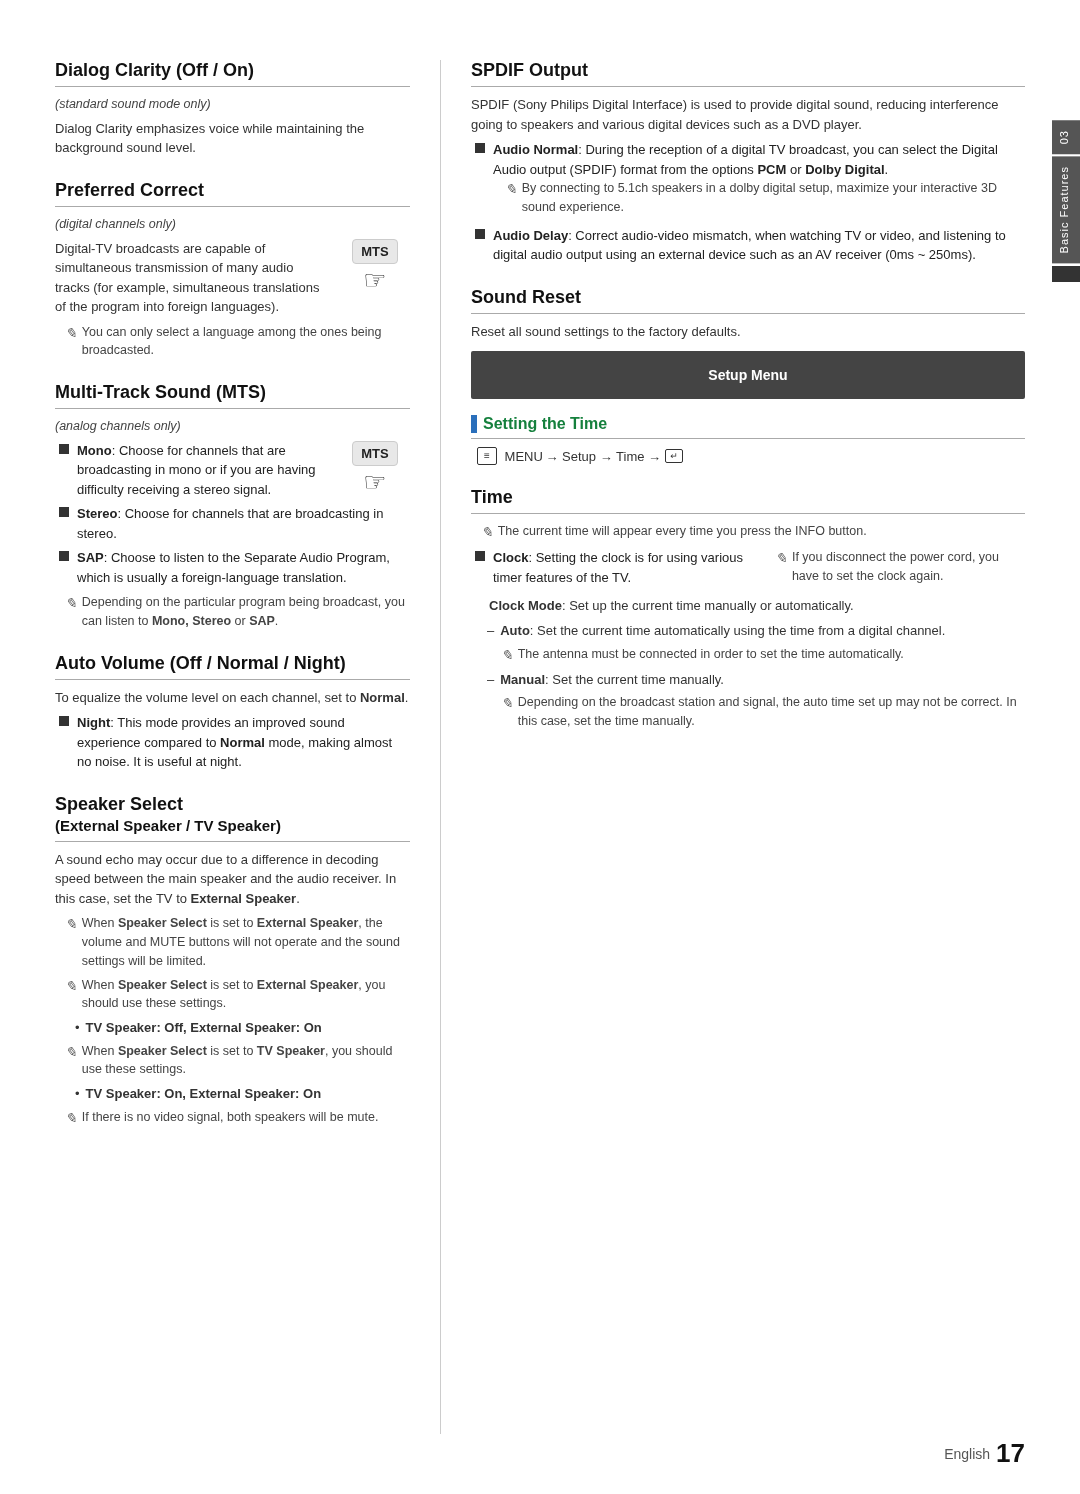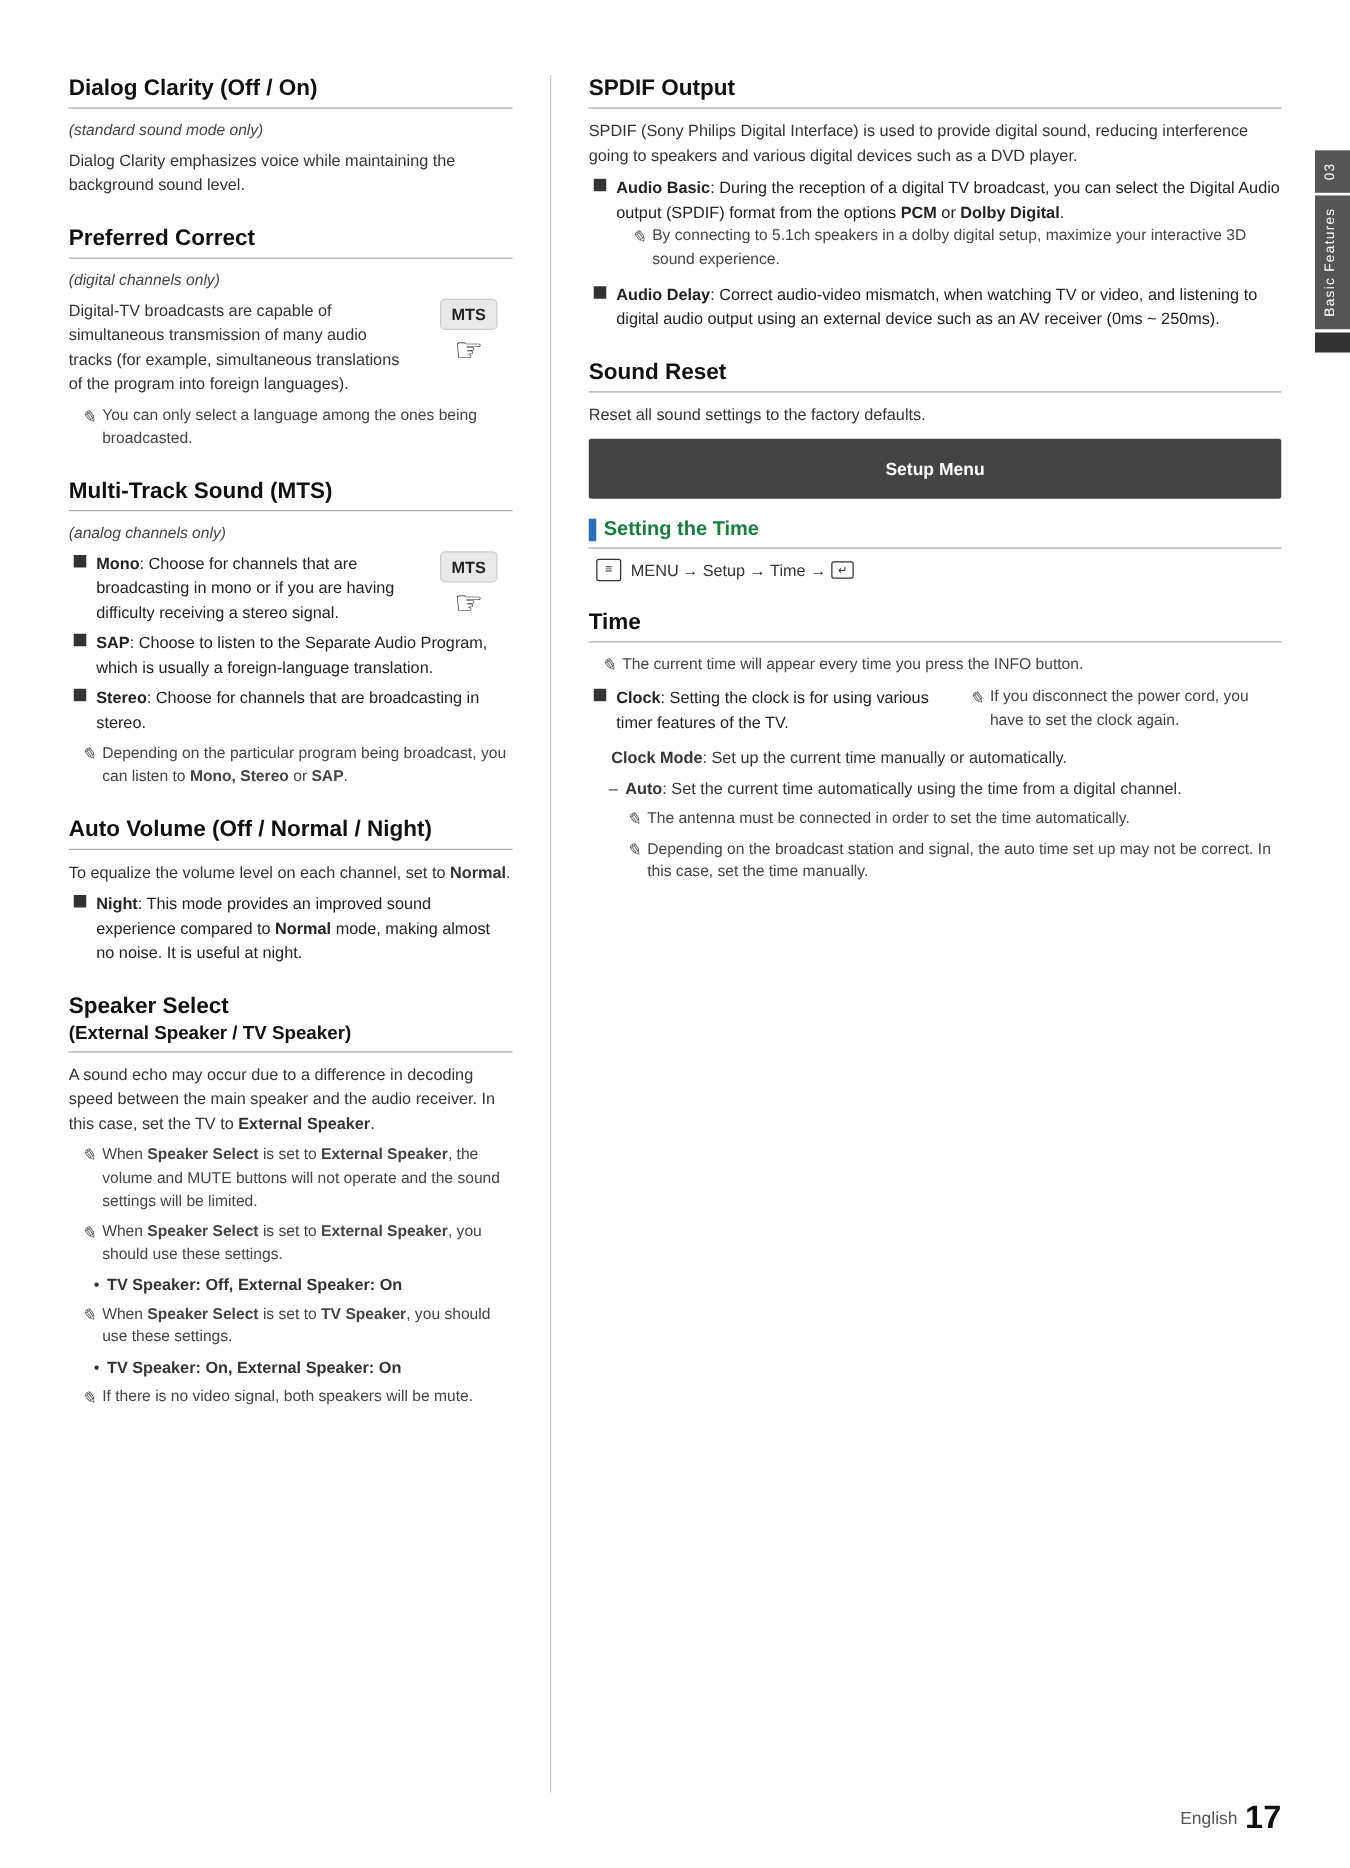--- a/index.html
+++ b/index.html
@@ -353,25 +353,25 @@
         <div class="mts-box">MTS</div>
         <span class="hand-icon">☞</span>
       </div>
       <ul class="bullet-list">
         <li>
           <span class="square-bullet"></span>
           <span><b>Mono</b>: Choose for channels that are broadcasting in mono or if you are having difficulty receiving a stereo signal.</span>
         </li>
         <li>
           <span class="square-bullet"></span>
-          <span><b>SAP</b>: Choose to listen to the Separate Audio Program, which is usually a foreign-language translation.</span>
+          <span><b>Stereo</b>: Choose for channels that are broadcasting in stereo.</span>
         </li>
         <li>
           <span class="square-bullet"></span>
-          <span><b>Stereo</b>: Choose for channels that are broadcasting in stereo.</span>
+          <span><b>SAP</b>: Choose to listen to the Separate Audio Program, which is usually a foreign-language translation.</span>
         </li>
       </ul>
     </div>
     <div class="note-item">
       <span class="note-icon">✎</span>
       <span>Depending on the particular program being broadcast, you can listen to <b>Mono, Stereo</b> or <b>SAP</b>.</span>
     </div>
 
     <div class="section-title">Auto Volume (Off / Normal / Night)</div>
     <p>To equalize the volume level on each channel, set to <b>Normal</b>.</p>
@@ -414,21 +414,21 @@
 
   <div class="right-col">
 
     <div class="section-title first">SPDIF Output</div>
     <p>SPDIF (Sony Philips Digital Interface) is used to provide digital sound, reducing interference going to speakers and various digital devices such as a DVD player.</p>
 
     <ul class="bullet-list">
       <li style="flex-direction:column; align-items:flex-start;">
         <div style="display:flex;align-items:flex-start;">
           <span class="square-bullet"></span>
-          <span><b>Audio Basic</b>: During the reception of a digital TV broadcast, you can select the Digital Audio output (SPDIF) format from the options <b>PCM</b> or <b>Dolby Digital</b>.</span>
+          <span><b>Audio Normal</b>: During the reception of a digital TV broadcast, you can select the Digital Audio output (SPDIF) format from the options <b>PCM</b> or <b>Dolby Digital</b>.</span>
         </div>
         <div class="sub-note-item">
           <span class="note-icon">✎</span>
           <span>By connecting to 5.1ch speakers in a dolby digital setup, maximize your interactive 3D sound experience.</span>
         </div>
       </li>
       <li>
         <span class="square-bullet"></span>
         <span><b>Audio Delay</b>: Correct audio-video mismatch, when watching TV or video, and listening to digital audio output using an external device such as an AV receiver (0ms ~ 250ms).</span>
       </li>
@@ -474,20 +474,23 @@
     <p style="padding-left:18px;"><b>Clock Mode</b>: Set up the current time manually or automatically.</p>
 
     <div class="dash-item">
       <b>Auto</b>: Set the current time automatically using the time from a digital channel.
     </div>
     <div class="sub-note-item">
       <span class="note-icon">✎</span>
       <span>The antenna must be connected in order to set the time automatically.</span>
     </div>
 
+    <div class="dash-item">
+      <b>Manual</b>: Set the current time manually.
+    </div>
     <div class="sub-note-item">
       <span class="note-icon">✎</span>
       <span>Depending on the broadcast station and signal, the auto time set up may not be correct. In this case, set the time manually.</span>
     </div>
 
   </div>
 
   <div class="page-footer">
     <span class="footer-text">English</span>
     <span class="footer-number">17</span>

